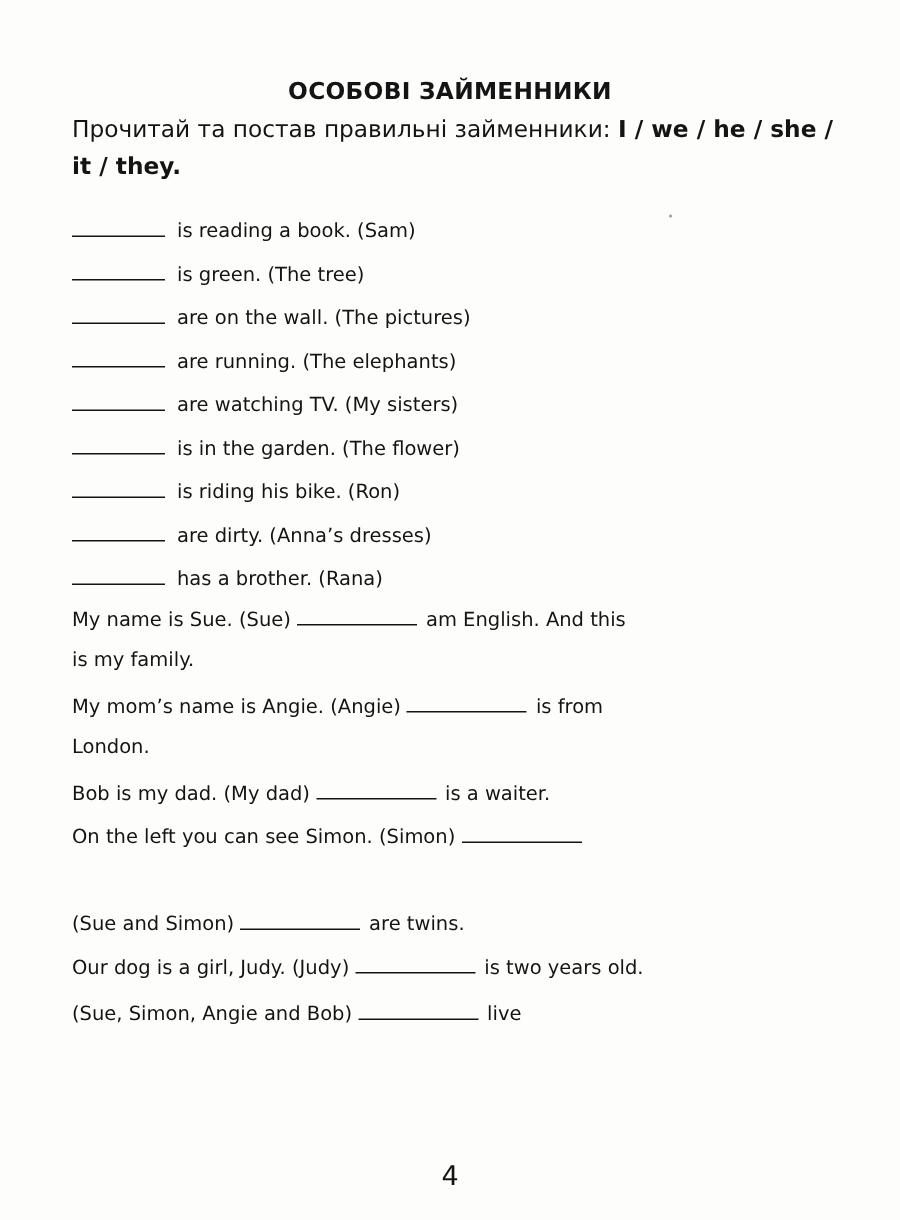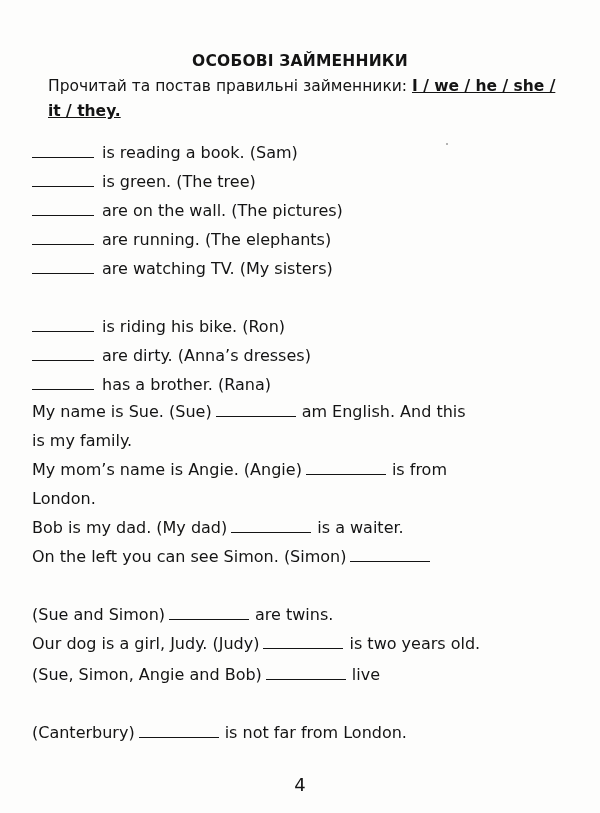--- a/index.html
+++ b/index.html
@@ -30,25 +30,25 @@
       letter-spacing: 0.2px;
     }
     .instr {
       position: absolute;
       left: 48px;
       top: 74px;
       width: 520px;
       font-size: 15.5px;
       line-height: 25px;
     }
-    .instr b { font-weight: bold; text-decoration: underline; }
+    .instr b { font-weight: bold; }
     .line {
       position: absolute;
-      left: 32px;
-      font-size: 16px;
+      left: 48px;
+      font-size: 13px;
       white-space: nowrap;
       line-height: 20px;
     }
     .blank {
       display: inline-block;
       border-bottom: 1.6px solid #141414;
       height: 14px;
       vertical-align: baseline;
     }
     .blank.short { width: 62px; margin-right: 8px; }
@@ -80,29 +80,29 @@
     <b>it / they.</b>
   </div>
 
   <div class="dot"></div>
 
   <div class="line" style="top:143px"><span class="blank short"></span><span>is reading a book. (Sam)</span></div>
   <div class="line" style="top:201px"><span class="blank short"></span><span>are on the wall. (The pictures)</span></div>
   <div class="line" style="top:172px"><span class="blank short"></span><span>is green. (The tree)</span></div>
   <div class="line" style="top:230px"><span class="blank short"></span><span>are running. (The elephants)</span></div>
   <div class="line" style="top:259px"><span class="blank short"></span><span>are watching TV. (My sisters)</span></div>
+  <div class="line" style="top:288px"><span class="blank short"></span><span>is in the garden. (The flower)</span></div>
   <div class="line" style="top:317px"><span class="blank short"></span><span>is riding his bike. (Ron)</span></div>
   <div class="line" style="top:346px"><span class="blank short"></span><span>are dirty. (Anna’s dresses)</span></div>
   <div class="line" style="top:375px"><span class="blank short"></span><span>has a brother. (Rana)</span></div>
 
   <div class="line" style="top:402px"><span>My name is Sue. (Sue)</span><span class="blank long"></span><span>am English. And this</span></div>
   <div class="line" style="top:431px"><span>is my family.</span></div>
   <div class="line" style="top:460px"><span>My mom’s name is Angie. (Angie)</span><span class="blank long"></span><span>is from</span></div>
   <div class="line" style="top:489px"><span>London.</span></div>
   <div class="line" style="top:518px"><span>Bob is my dad. (My dad)</span><span class="blank long"></span><span>is a waiter.</span></div>
   <div class="line" style="top:547px"><span>On the left you can see Simon. (Simon)</span><span class="blank long"></span><span></span></div>
   <div class="line" style="top:605px"><span>(Sue and Simon)</span><span class="blank long"></span><span>are twins.</span></div>
   <div class="line" style="top:634px"><span>Our dog is a girl, Judy. (Judy)</span><span class="blank long"></span><span>is two years old.</span></div>
   <div class="line" style="top:665px"><span>(Sue, Simon, Angie and Bob)</span><span class="blank long"></span><span>live</span></div>
-  <div class="line" style="top:723px"><span>(Canterbury)</span><span class="blank long"></span><span>is not far from London.</span></div>
 
   <div class="pagenum">4</div>
 </div>
 
 </body></html>

